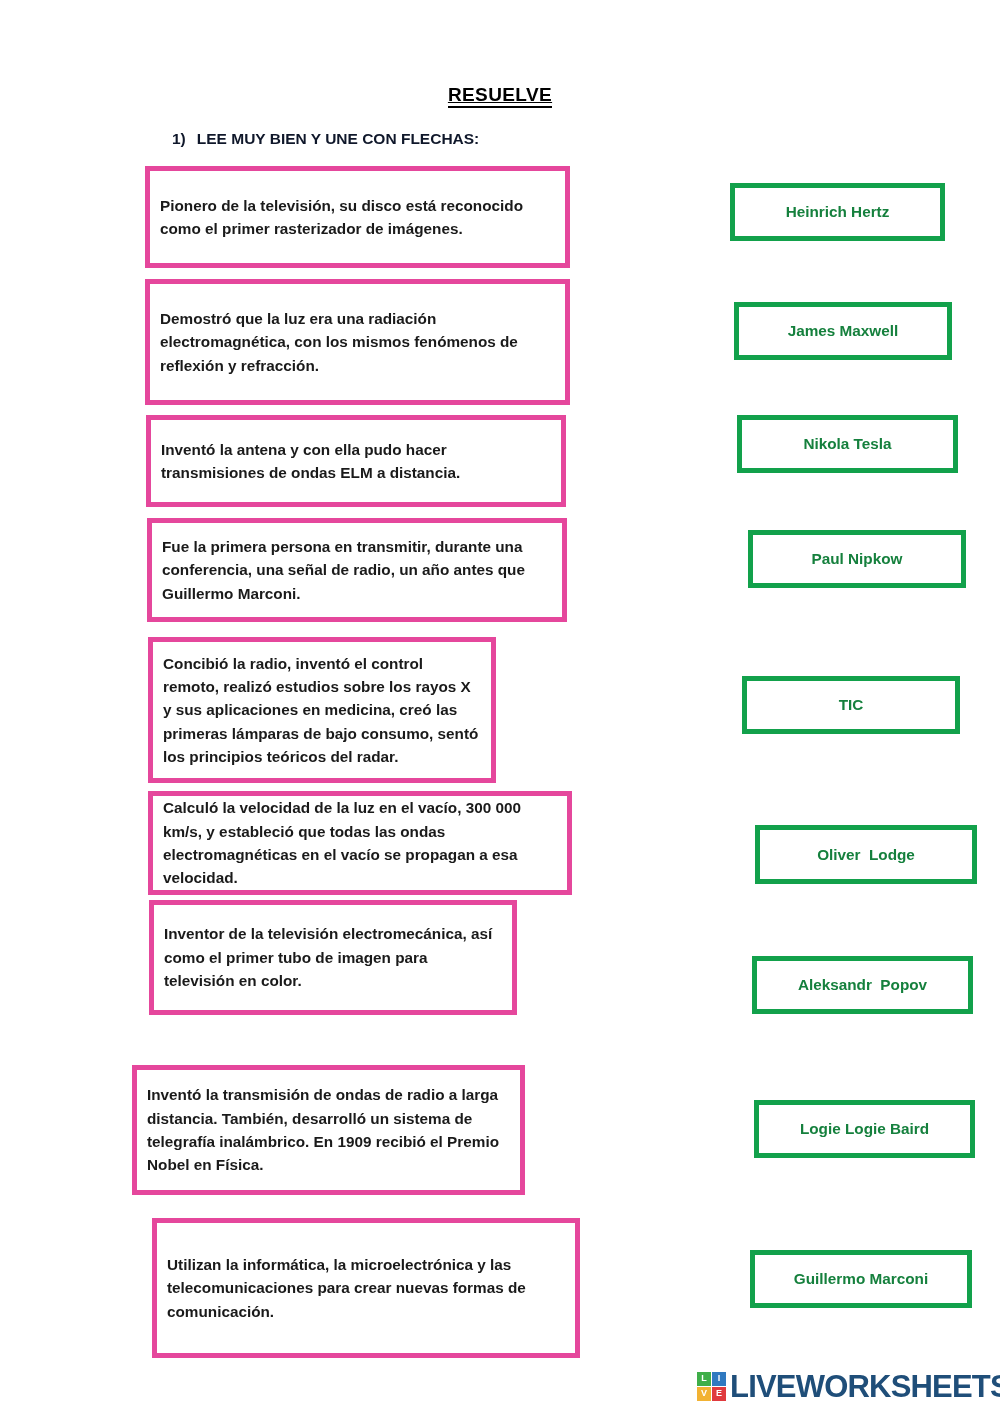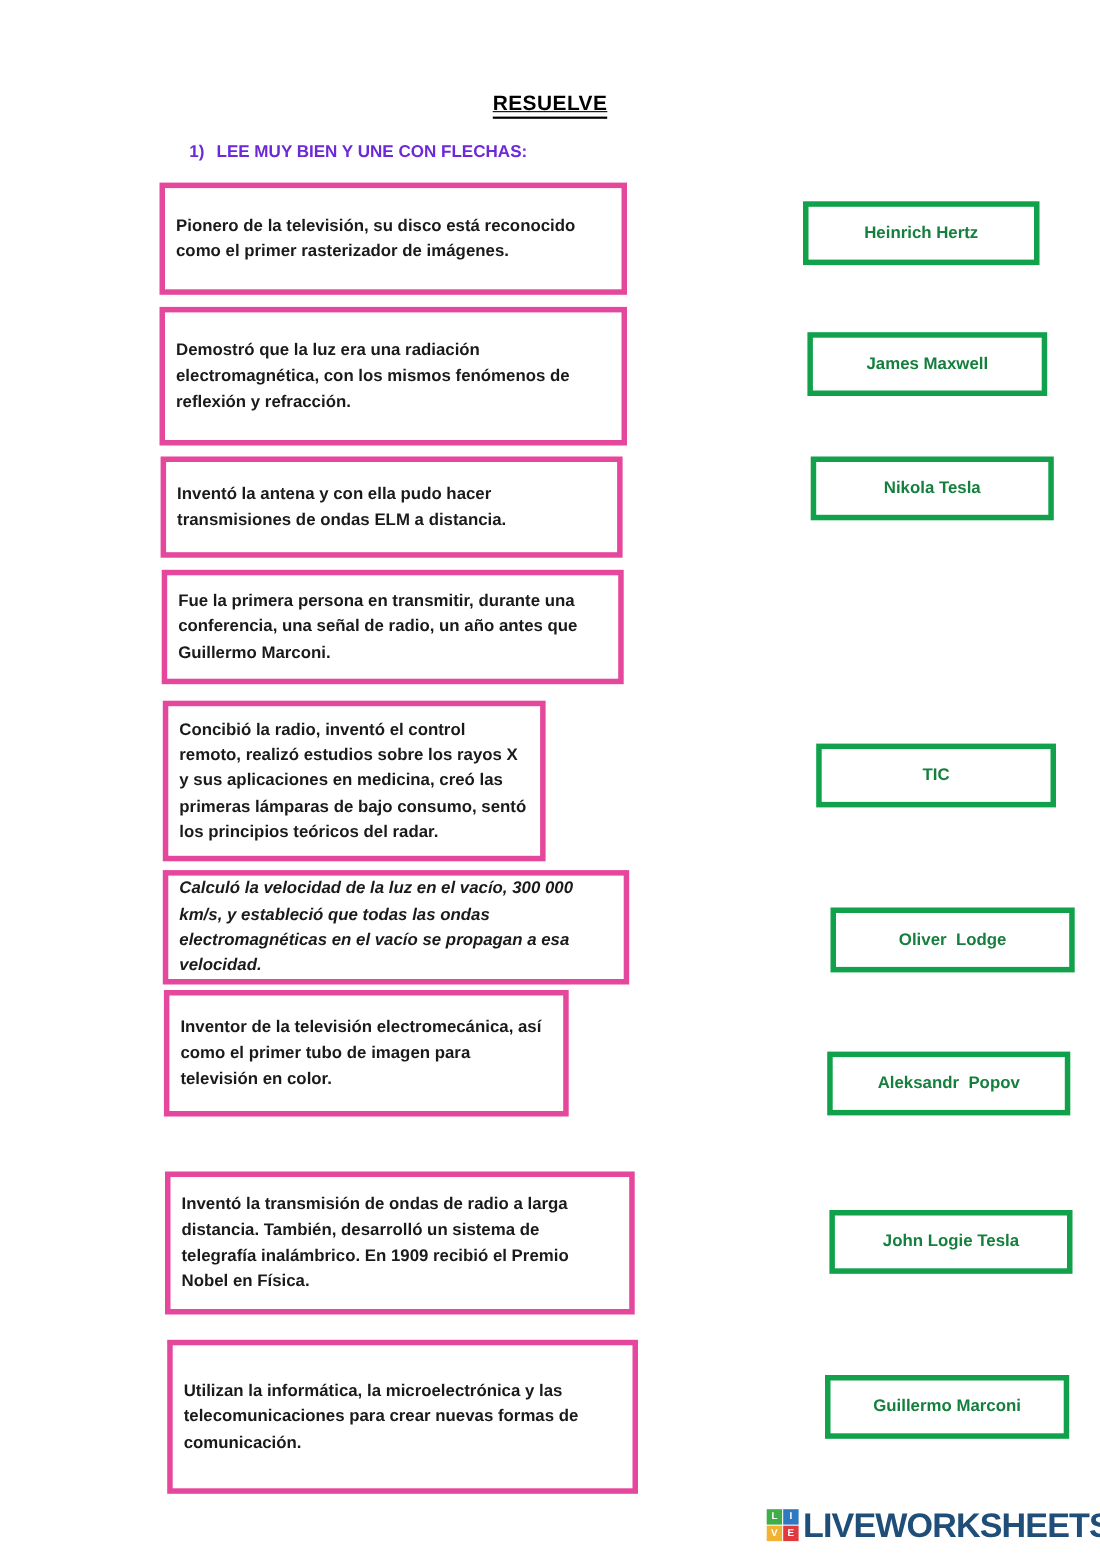--- a/index.html
+++ b/index.html
@@ -41,21 +41,21 @@
     text-decoration: underline;
   }
 
   
   .instruction {
     position: absolute;
     top: 130px;
     left: 172px;
     font-size: 15.5px;
     font-weight: bold;
-    color: #6d28d9;
+    color: #0f172a;
     white-space: nowrap;
   }
   .instruction .num {
     display: inline-block;
     margin-right: 11px;
   }
 
   
   .left-col {
     position: absolute;
@@ -177,29 +177,29 @@
     </div>
 
     <div class="def-box" style="left:147px; top:518px; width:420px; height:104px;">
       <div class="def-text">Fue la primera persona en transmitir, durante una conferencia, una señal de radio, un año antes que Guillermo Marconi.</div>
     </div>
 
     <div class="def-box" style="left:148px; top:637px; width:348px; height:146px;">
       <div class="def-text">Concibió la radio, inventó el control remoto, realizó estudios sobre los rayos X y sus aplicaciones en medicina, creó las primeras lámparas de bajo consumo, sentó los principios teóricos del radar.</div>
     </div>
 
-    <div class="def-box" style="left:148px; top:791px; width:424px; height:104px;font-style:italic;">
+    <div class="def-box" style="left:148px; top:791px; width:424px; height:104px;">
       <div class="def-text">Calculó la velocidad de la luz en el vacío, 300 000 km/s, y estableció que todas las ondas electromagnéticas en el vacío se propagan a esa velocidad.</div>
     </div>
 
     <div class="def-box" style="left:149px; top:900px; width:368px; height:115px;">
       <div class="def-text">Inventor de la televisión electromecánica, así como el primer tubo de imagen para televisión en color.</div>
     </div>
 
-    <div class="def-box" style="left:150px; top:1065px; width:427px; height:130px;">
+    <div class="def-box" style="left:132px; top:1065px; width:393px; height:130px;">
       <div class="def-text">Inventó la transmisión de ondas de radio a larga distancia. También, desarrolló un sistema de telegrafía inalámbrico. En 1909 recibió el Premio Nobel en Física.</div>
     </div>
 
     <div class="def-box" style="left:152px; top:1218px; width:428px; height:140px;">
       <div class="def-text">Utilizan la informática, la microelectrónica y las telecomunicaciones para crear nuevas formas de comunicación.</div>
     </div>
 
   </div>
 
   <div class="right-col">
@@ -209,35 +209,38 @@
     </div>
 
     <div class="ans-box" style="left:114px; top:302px; width:218px; height:58px;">
       <div class="ans-text">James Maxwell</div>
     </div>
 
     <div class="ans-box" style="left:117px; top:415px; width:221px; height:58px;">
       <div class="ans-text">Nikola Tesla</div>
     </div>
 
+    <div class="ans-box" style="left:128px; top:530px; width:218px; height:58px;">
+      <div class="ans-text">Paul Nipkow</div>
+    </div>
 
     <div class="ans-box" style="left:122px; top:676px; width:218px; height:58px;">
       <div class="ans-text">TIC</div>
     </div>
 
     <div class="ans-box" style="left:135px; top:825px; width:222px; height:59px;">
       <div class="ans-text">Oliver  Lodge</div>
     </div>
 
     <div class="ans-box" style="left:132px; top:956px; width:221px; height:58px;">
       <div class="ans-text">Aleksandr  Popov</div>
     </div>
 
     <div class="ans-box" style="left:134px; top:1100px; width:221px; height:58px;">
-      <div class="ans-text">John Logie Tesla</div>
+      <div class="ans-text">Logie Logie Baird</div>
     </div>
 
     <div class="ans-box" style="left:130px; top:1250px; width:222px; height:58px;">
       <div class="ans-text">Guillermo Marconi</div>
     </div>
 
   </div>
 
   <div class="lw-logo">
     <div class="lw-tiles">

